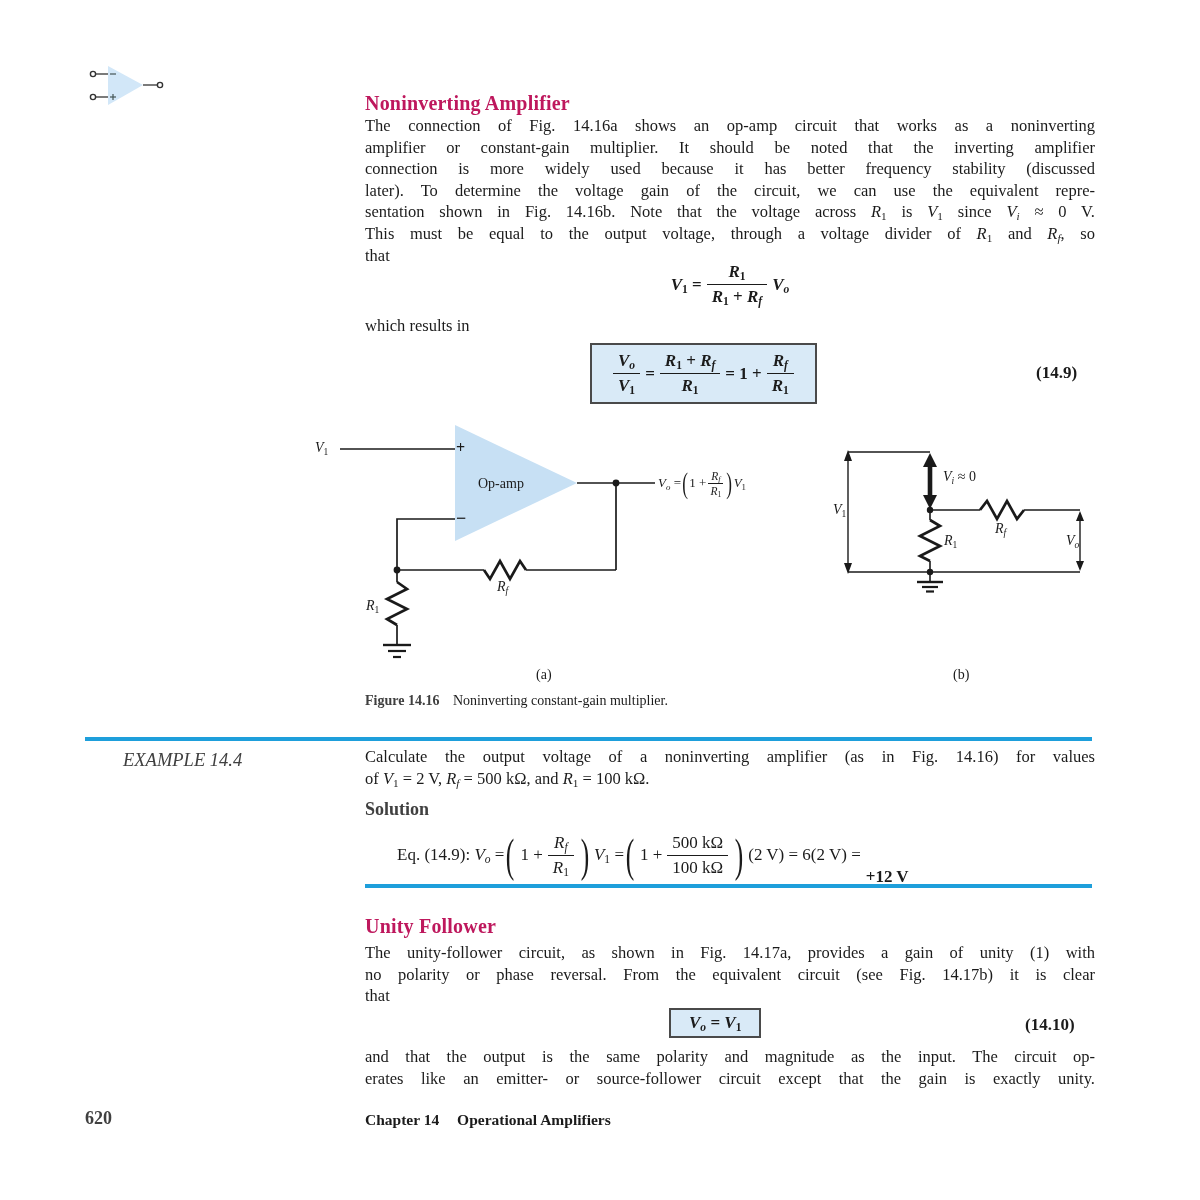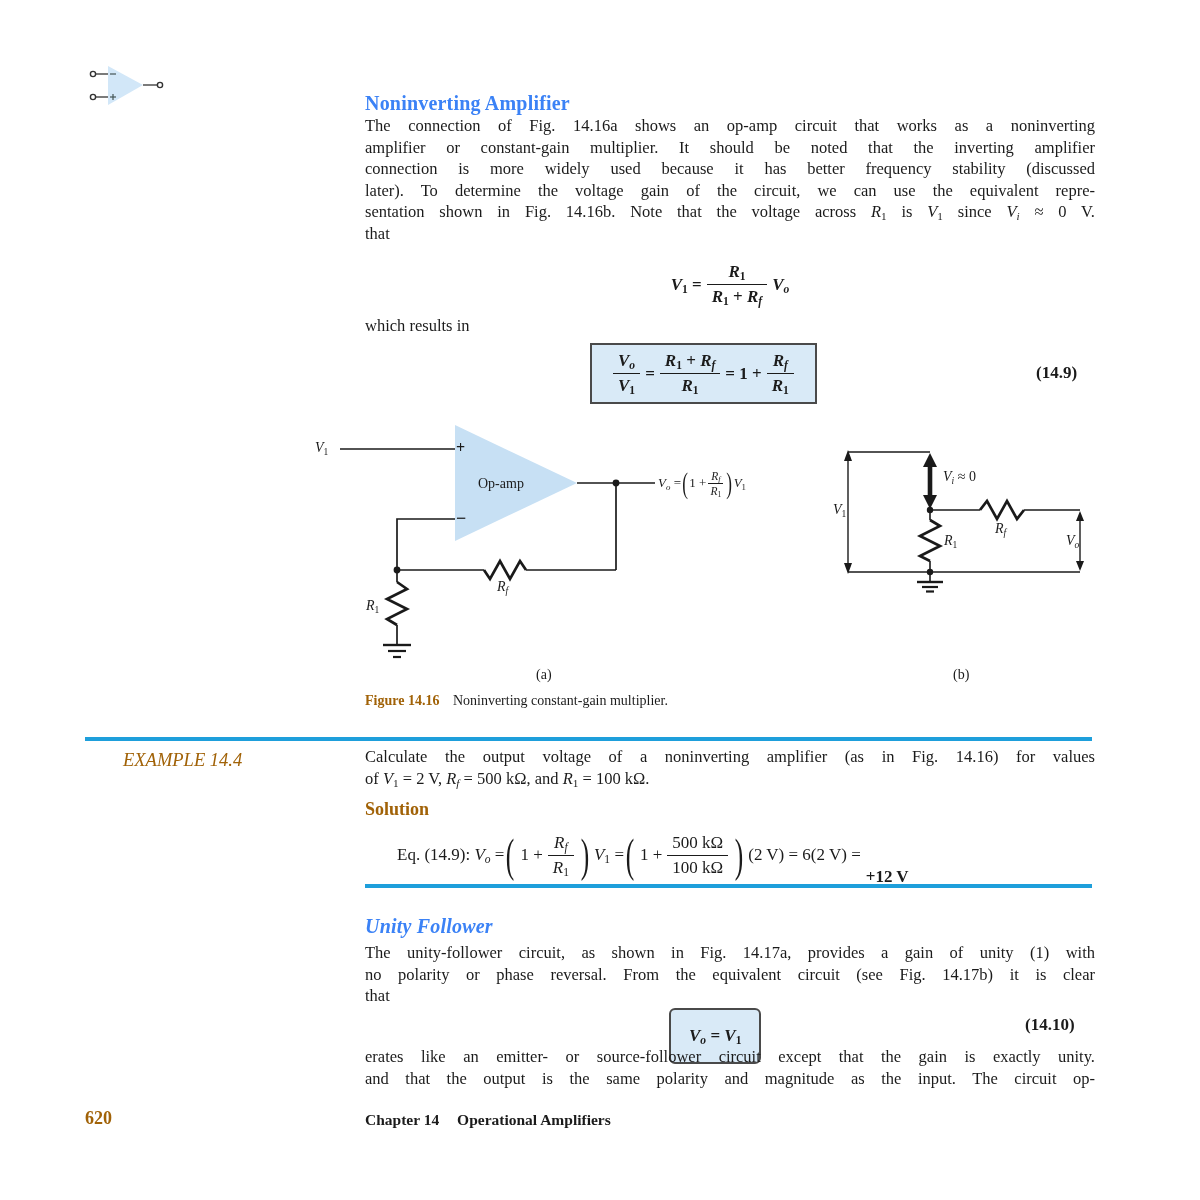--- a/index.html
+++ b/index.html
@@ -1,22 +1,22 @@
 <!DOCTYPE html>
 <html><head>
 <meta charset="utf-8">
 <style>
   html,body{margin:0;padding:0;background:#fff;}
   #page{position:relative;width:1200px;height:1200px;background:#ffffff;
         font-family:"Liberation Serif","DejaVu Serif",serif;color:#1b1b1b;overflow:hidden;}
   .abs{position:absolute;}
   i{font-style:italic;}
   sub{font-size:68%;line-height:0;vertical-align:-0.3em;}
-  .blue{color:#a16207;}
-  .h2{font-size:20px;font-weight:bold;color:#3b82f6;letter-spacing:.2px;}
+  .blue{color:#404040;}
+  .h2{font-size:20px;font-weight:bold;color:#be185d;letter-spacing:.2px;}
   .para{font-size:16.5px;line-height:21.6px;width:730px;}
   .jline{text-align:justify;text-align-last:justify;height:21.6px;overflow:hidden;white-space:nowrap;}
   .jline.last{text-align-last:left;}
   .rule{background:#1e9fdb;height:4px;}
   
   .eqrow{display:flex;align-items:center;font-size:17px;}
   .eqbold{font-weight:bold;}
   .frac{display:inline-block;vertical-align:middle;text-align:center;margin:0 5px;}
   .frac .fn{display:block;padding:0 5px 2px;border-bottom:1.7px solid #1b1b1b;}
   .frac .fd{display:block;padding:2px 5px 0;}
@@ -51,20 +51,21 @@
   </svg>
 
   <div class="abs h2" style="left:365px;top:92px;">Noninverting Amplifier</div>
 
   <div class="abs para" style="left:365px;top:115px;">
     <div class="jline">The connection of Fig. 14.16a shows an op-amp circuit that works as a noninverting</div>
     <div class="jline">amplifier or constant-gain multiplier. It should be noted that the inverting amplifier</div>
     <div class="jline">connection is more widely used because it has better frequency stability (discussed</div>
     <div class="jline">later). To determine the voltage gain of the circuit, we can use the equivalent repre-</div>
     <div class="jline">sentation shown in Fig. 14.16b. Note that the voltage across <i>R</i><sub>1</sub> is <i>V</i><sub>1</sub> since <i>V</i><sub><i>i</i></sub> ≈ 0 V.</div>
+    <div class="jline">This must be equal to the output voltage, through a voltage divider of <i>R</i><sub>1</sub> and <i>R</i><sub><i>f</i></sub>, so</div>
     <div class="jline last">that</div>
   </div>
 
   <div class="abs eqrow eqbold" style="left:365px;top:262px;width:730px;justify-content:center;">
     <span><i>V</i><sub>1</sub> =</span>
     <span class="frac">
       <span class="fn"><i>R</i><sub>1</sub></span>
       <span class="fd"><i>R</i><sub>1</sub> + <i>R</i><sub><i>f</i></sub></span>
     </span>
     <span><i>V</i><sub><i>o</i></sub></span>
@@ -189,35 +190,35 @@
       <span class="fn">500 kΩ</span>
       <span class="fd">100 kΩ</span>
     </span>
     <span class="bigp">)</span>
     <span style="margin-left:3px;">(2 V) = 6(2 V) =</span>
     <span style="margin-left:5px;font-weight:bold;margin-top:44px;">+12 V</span>
   </div>
 
   <div class="abs rule" style="left:365px;top:884px;width:727px;"></div>
 
-  <div class="abs h2" style="left:365px;top:915px;font-style:italic;">Unity Follower</div>
+  <div class="abs h2" style="left:365px;top:915px;">Unity Follower</div>
   <div class="abs para" style="left:365px;top:942px;">
     <div class="jline">The unity-follower circuit, as shown in Fig. 14.17a, provides a gain of unity (1) with</div>
     <div class="jline">no polarity or phase reversal. From the equivalent circuit (see Fig. 14.17b) it is clear</div>
     <div class="jline last">that</div>
   </div>
 
-  <div class="abs eqbox eqbold" style="left:669px;top:1008px;padding:16px 18px;font-size:17px;border-radius:6px;">
+  <div class="abs eqbox eqbold" style="left:669px;top:1008px;padding:3px 18px;font-size:17px;">
     <span><i>V</i><sub><i>o</i></sub> = <i>V</i><sub>1</sub></span>
   </div>
   <div class="abs eqnum" style="left:1025px;top:1015px;">(14.10)</div>
 
   <div class="abs para" style="left:365px;top:1046px;">
+    <div class="jline">and that the output is the same polarity and magnitude as the input. The circuit op-</div>
     <div class="jline">erates like an emitter- or source-follower circuit except that the gain is exactly unity.</div>
-    <div class="jline">and that the output is the same polarity and magnitude as the input. The circuit op-</div>
   </div>
 
   <div class="abs blue" style="left:85px;top:1108px;font-size:18px;font-weight:bold;">620</div>
   <div class="abs" style="left:365px;top:1111px;font-size:15.5px;">
     <span style="font-weight:bold;">Chapter 14</span>
     <span style="margin-left:14px;font-weight:bold;">Operational Amplifiers</span>
   </div>
 
 </div>
 

